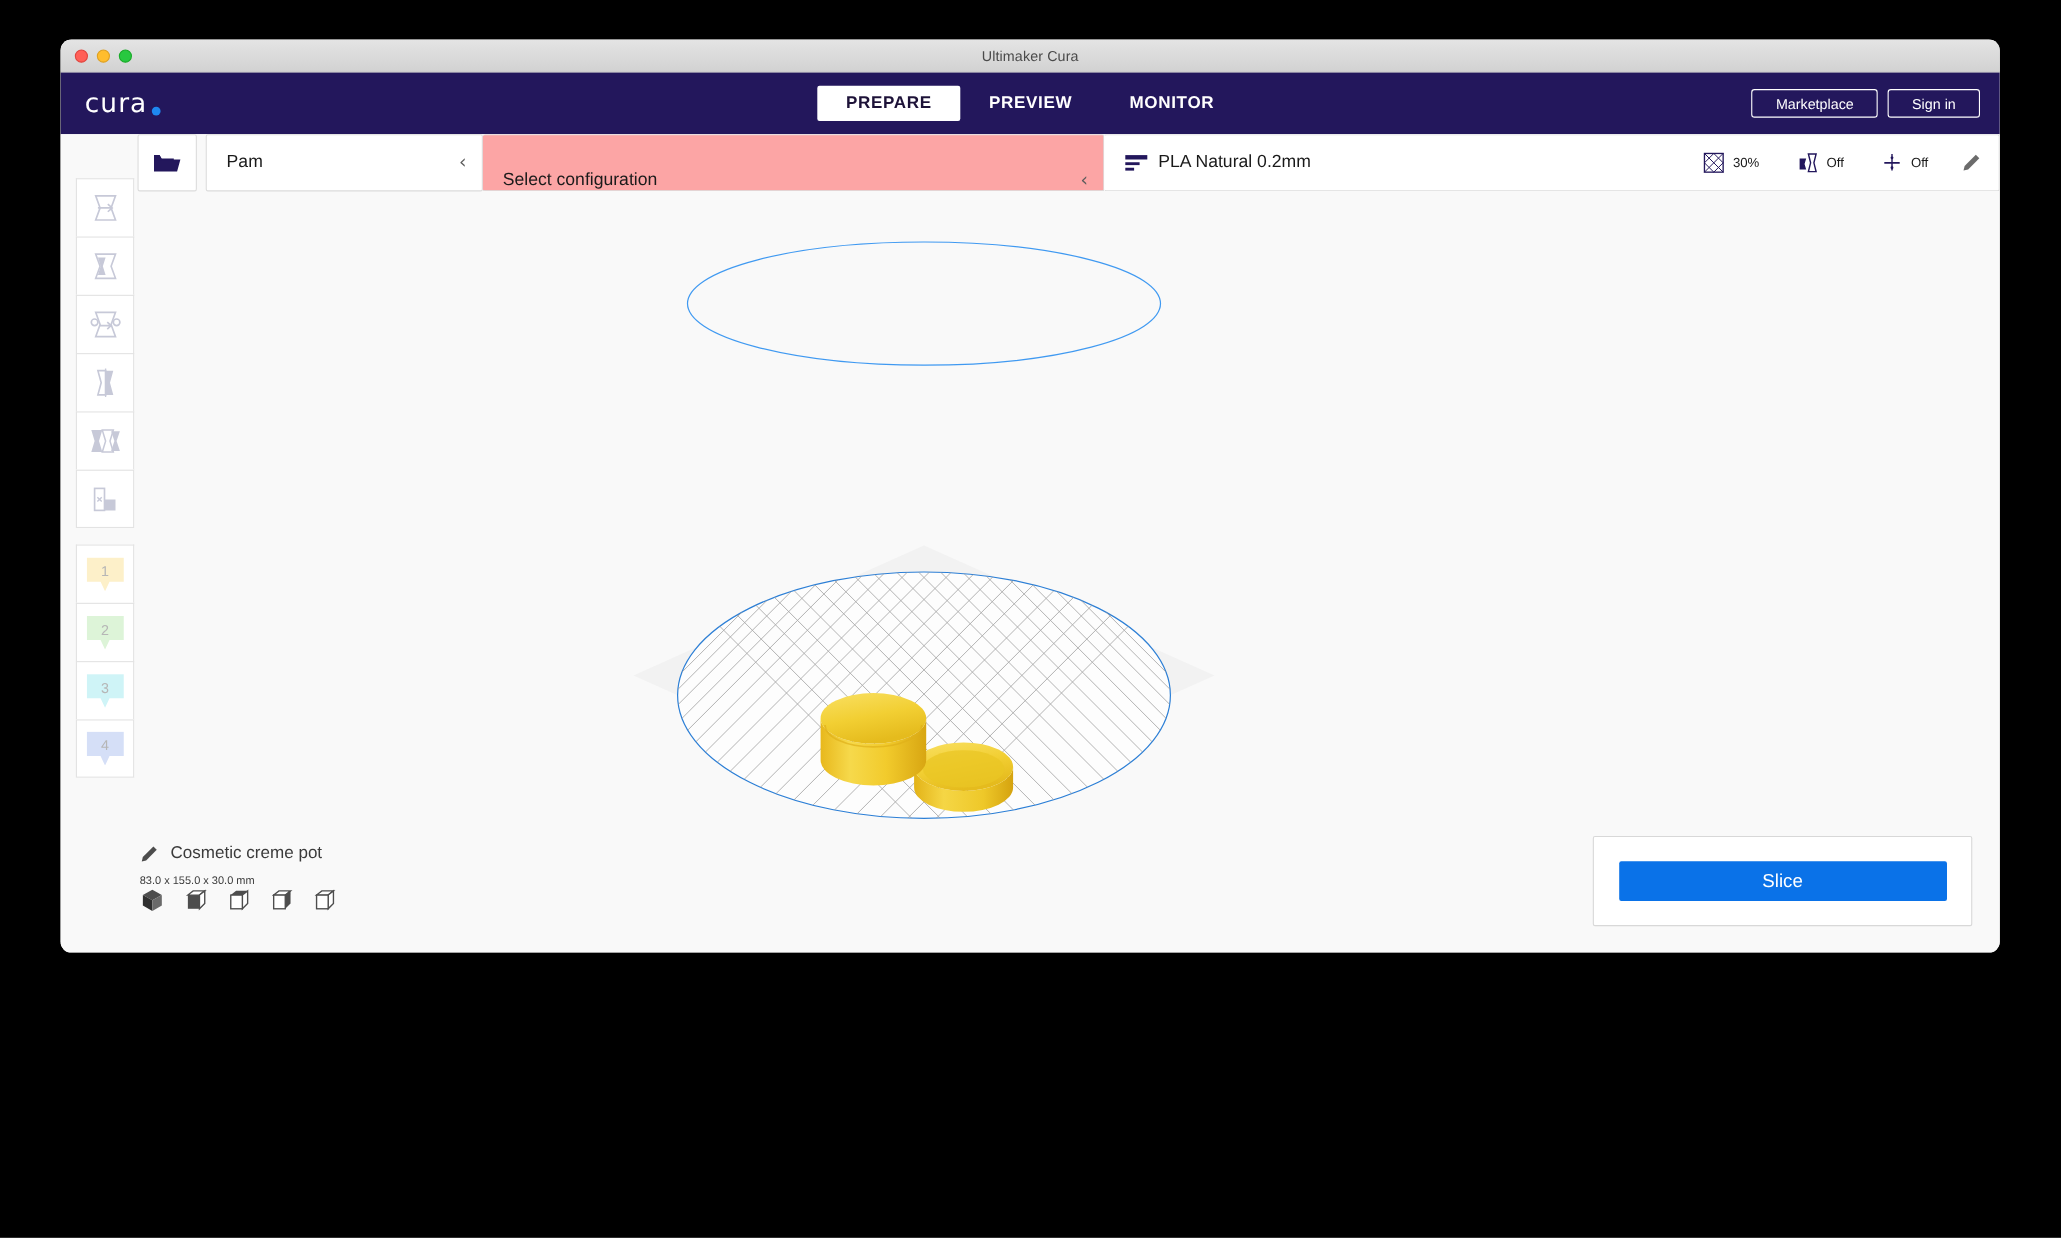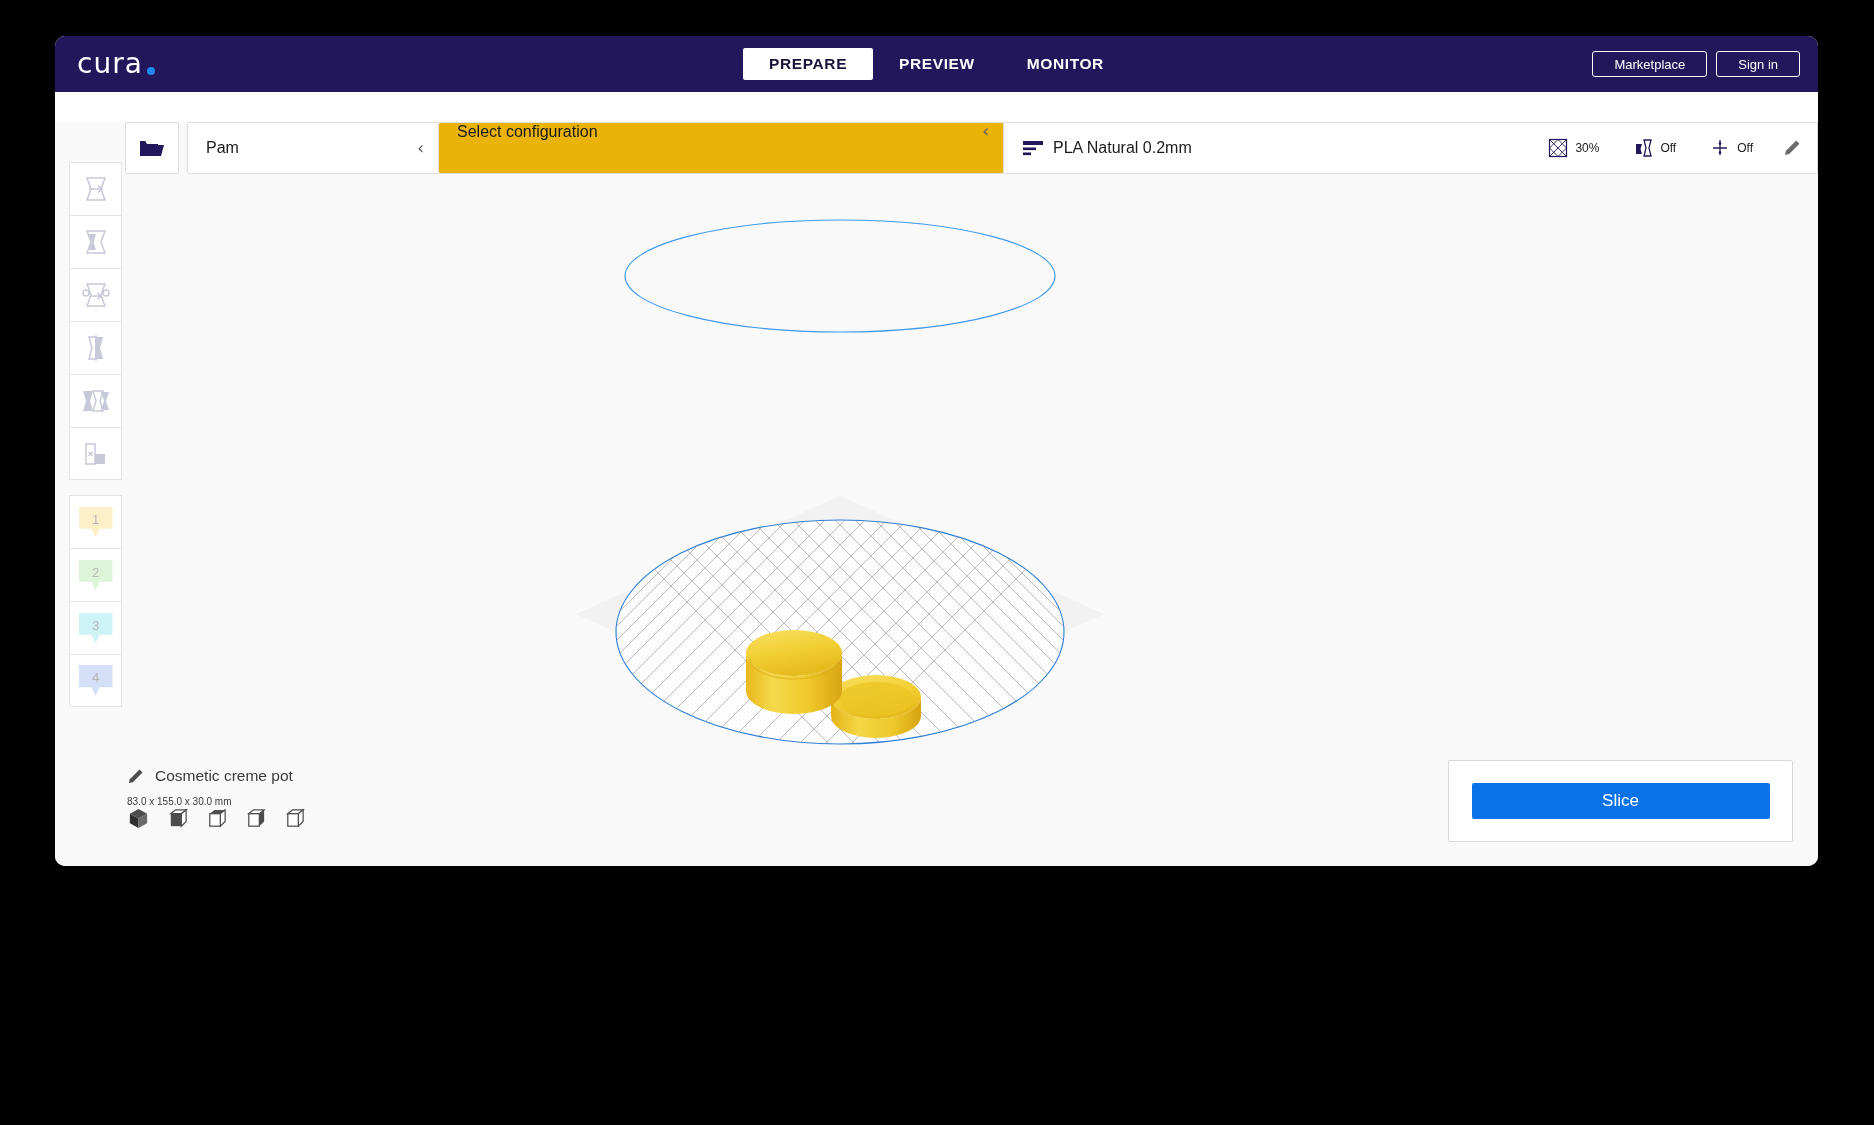--- a/index.html
+++ b/index.html
@@ -73,21 +73,21 @@
 
   .logo {
     position: absolute;
     left: 22px;
     top: 12px;
     display: flex;
     align-items: flex-end;
     user-select: none;
   }
   .logo-text {
-    font-size: 28px;
+    font-size: 24px;
     line-height: 32px;
     font-weight: 400;
     color: #ffffff;
     letter-spacing: 1px;
     font-family: "DejaVu Sans", sans-serif;
   }
   .logo-dot {
     width: 8px; height: 8px;
     border-radius: 50%;
     background: #1e88f0;
@@ -181,26 +181,26 @@
   }
   .printer-name {
     flex: 1;
     font-size: 16px;
     color: #1a1a1a;
   }
 
   .config-box {
     flex: 1;
     max-width: 565px;
-    background: #eab308;
+    background: #fca5a5;
     border: 1px solid #dcdcdc;
     border-left: none;
     border-radius: 2px;
     display: flex;
-    align-items: flex-start;
+    align-items: flex-end;
     padding: 0 14px 0 18px;
     cursor: pointer;
   }
   .config-label {
     flex: 1;
     font-size: 16px;
     color: #1a1a1a;
   }
 
   .profile-box {
@@ -369,20 +369,28 @@
     cursor: pointer;
     font-family: "Liberation Sans", sans-serif;
   }
 </style>
 </head>
 <body>
 
 <div id="root">
   <div class="window">
 
+    <div class="titlebar">
+      <div class="traffic">
+        <div class="light red"></div>
+        <div class="light yellow"></div>
+        <div class="light green"></div>
+      </div>
+      <div class="title-text">Ultimaker Cura</div>
+    </div>
 
     <div class="app-header">
 
       <div class="logo">
         <span class="logo-text">cura</span>
         <span class="logo-dot"></span>
       </div>
 
       <div class="main-tabs">
         <div class="tab active">PREPARE</div>

